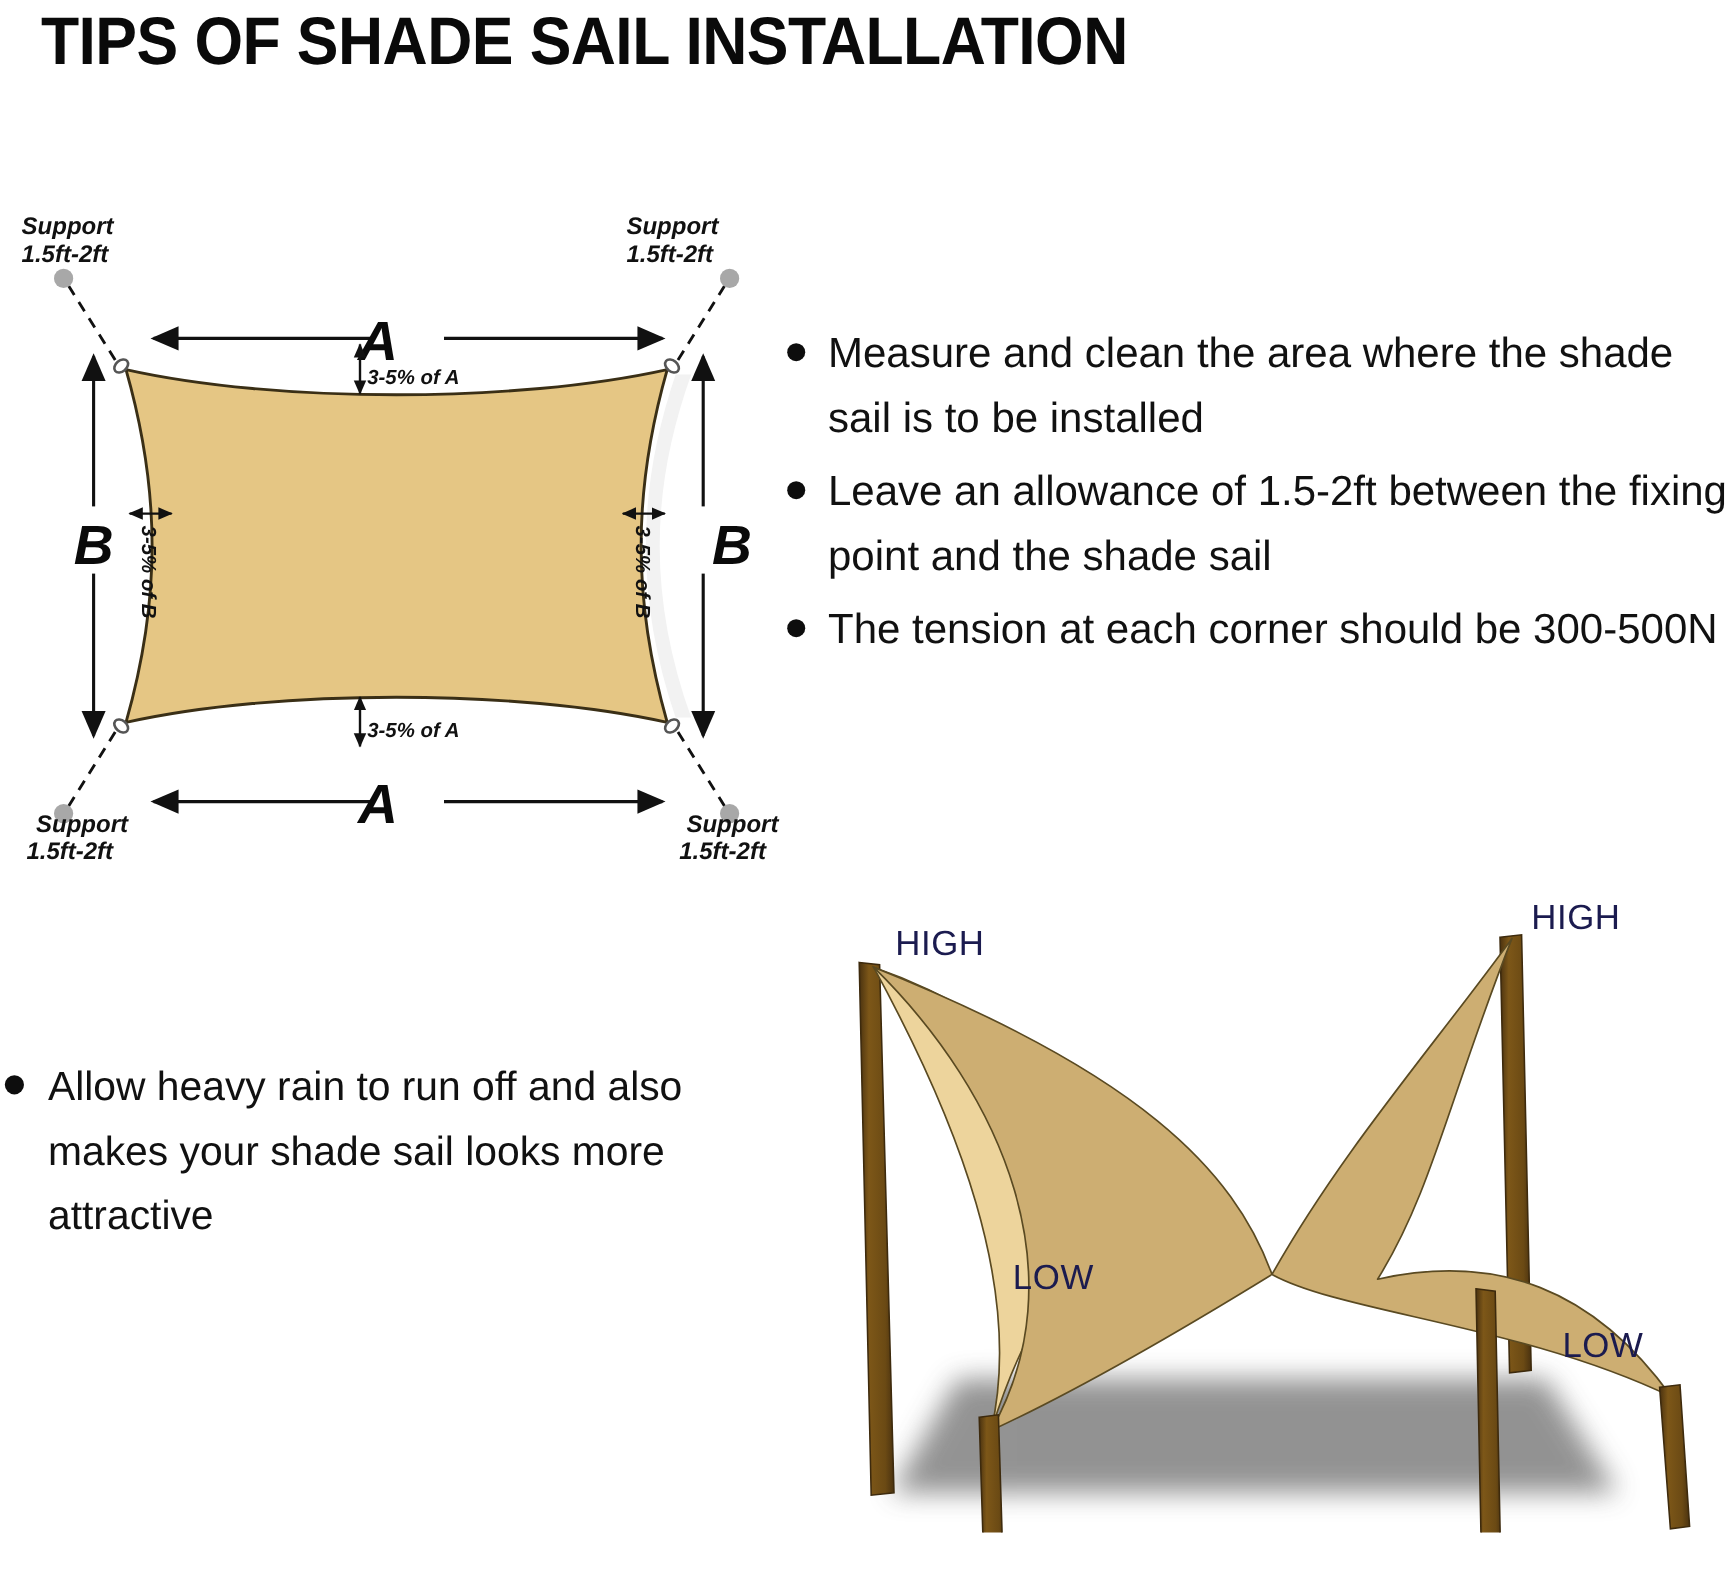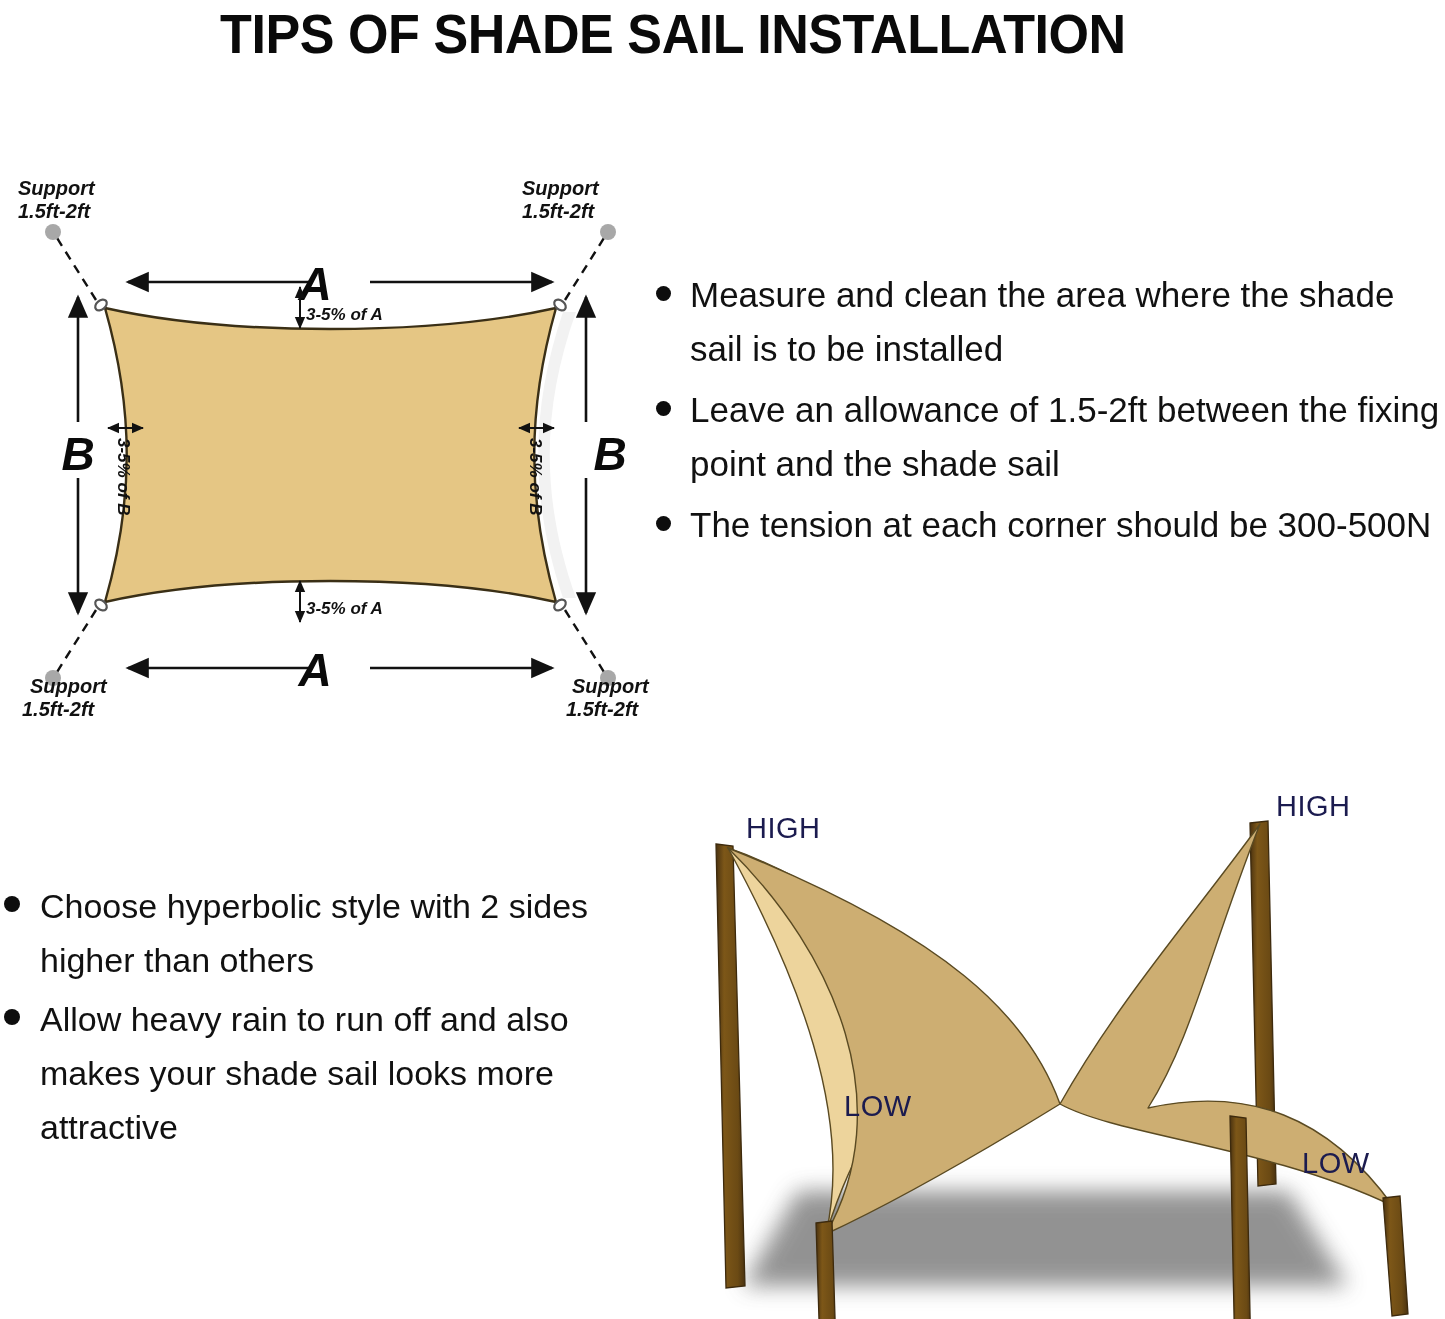--- a/index.html
+++ b/index.html
@@ -18,41 +18,40 @@
 
   
   #title-bar {
     position: absolute;
     top: 0;
     left: 0;
     width: 1345px;
     height: 68px;
     display: flex;
     align-items: center;
-    justify-content: center;
   }
   #page-title {
     font-family: "Liberation Sans", sans-serif;
     font-weight: bold;
     font-size: 56px;
     letter-spacing: -0.5px;
     color: #0a0a0a;
     transform: scaleX(0.93);
     transform-origin: center center;
     white-space: nowrap;
     line-height: 1;
   }
 
   
   .panel { position: absolute; }
 
   #dimension-diagram { left: 0px;  top: 160px;  width: 665px; height: 575px; font-style: italic; }
   #tips-list-upper   { left: 648px; top: 268px; width: 800px; height: 400px; }
   #tips-list-lower   { left: 0px;  top: 880px;  width: 625px; height: 330px; }
-  #hyperbolic-diagram{ left: 648px; top: 786px;  width: 797px; height: 533px; }
+  #hyperbolic-diagram{ left: 648px; top: 744px;  width: 797px; height: 533px; }
 
   
   .bullet-list {
     list-style: none;
     margin: 0;
     padding: 0;
   }
   .bullet-item {
     position: relative;
     padding-left: 42px;
@@ -238,24 +237,20 @@
       <span class="bullet-dot"></span>
       <span class="bullet-text">The tension at each corner should be 300-500N</span>
     </li>
   </ul>
 </div>
 
 <div class="panel" id="tips-list-lower">
   <ul class="bullet-list">
     <li class="bullet-item">
       <span class="bullet-dot"></span>
-      <span class="bullet-text">Choose hyperbolic style with 2 sides higher than others</span>
-    </li>
-    <li class="bullet-item">
-      <span class="bullet-dot"></span>
       <span class="bullet-text">Allow heavy rain to run off and also makes your shade sail looks more attractive</span>
     </li>
   </ul>
 </div>
 
 <div class="panel" id="hyperbolic-diagram">
   <svg width="797" height="533" viewBox="0 0 797 533" xmlns="http://www.w3.org/2000/svg">
     <defs>
       <filter id="shadowBlur" x="-25%" y="-60%" width="150%" height="230%">
         <feGaussianBlur stdDeviation="11"></feGaussianBlur>

